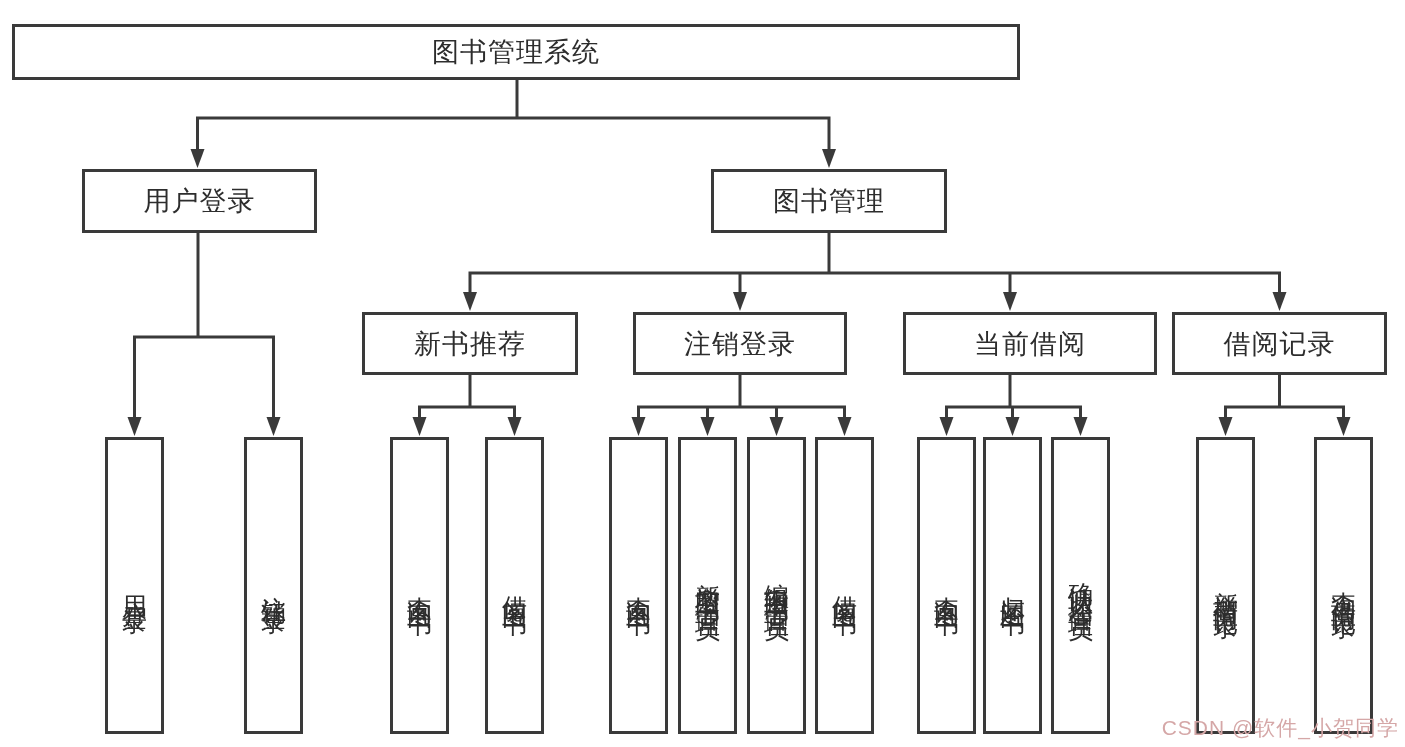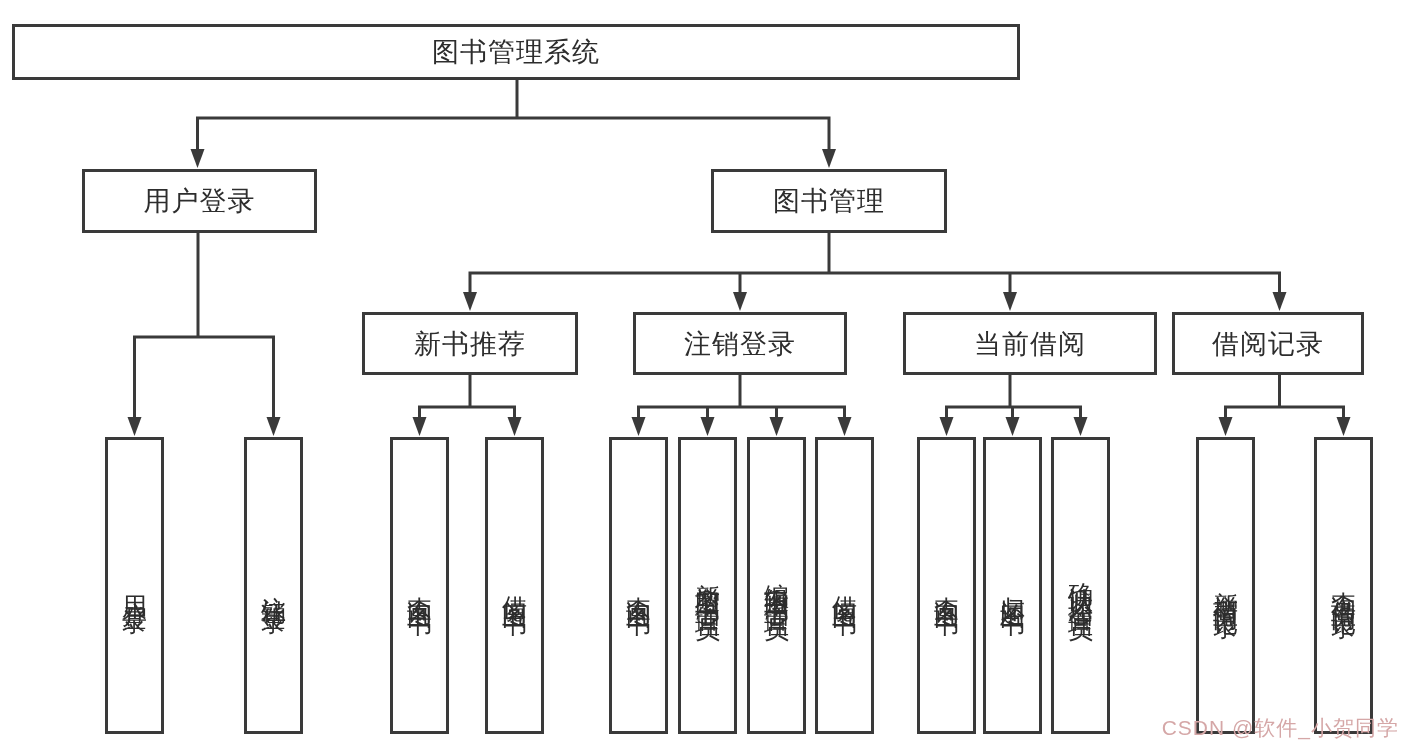--- a/index.html
+++ b/index.html
@@ -134,21 +134,21 @@
 
   <div class="box l2-box" style="left:711px;top:169px;width:236px;height:64px">
     <span class="lbl">图书管理</span>
   </div>
   <div class="box l3-box" style="left:633px;top:312px;width:214px;height:63px">
     <span class="lbl">注销登录</span>
   </div>
   <div class="box l3-box" style="left:903px;top:312px;width:254px;height:63px">
     <span class="lbl">当前借阅</span>
   </div>
-  <div class="box l3-box" style="left:1172px;top:312px;width:192px;height:63px">
+  <div class="box l3-box" style="left:1172px;top:312px;width:215px;height:63px">
     <span class="lbl">借阅记录</span>
   </div>
 
   <div class="box leaf" style="left:105px;top:437px;width:59px;height:297px">
     <span class="lbl">用户登录</span>
   </div>
   <div class="box leaf" style="left:244px;top:437px;width:59px;height:297px">
     <span class="lbl">注销登录</span>
   </div>
 

